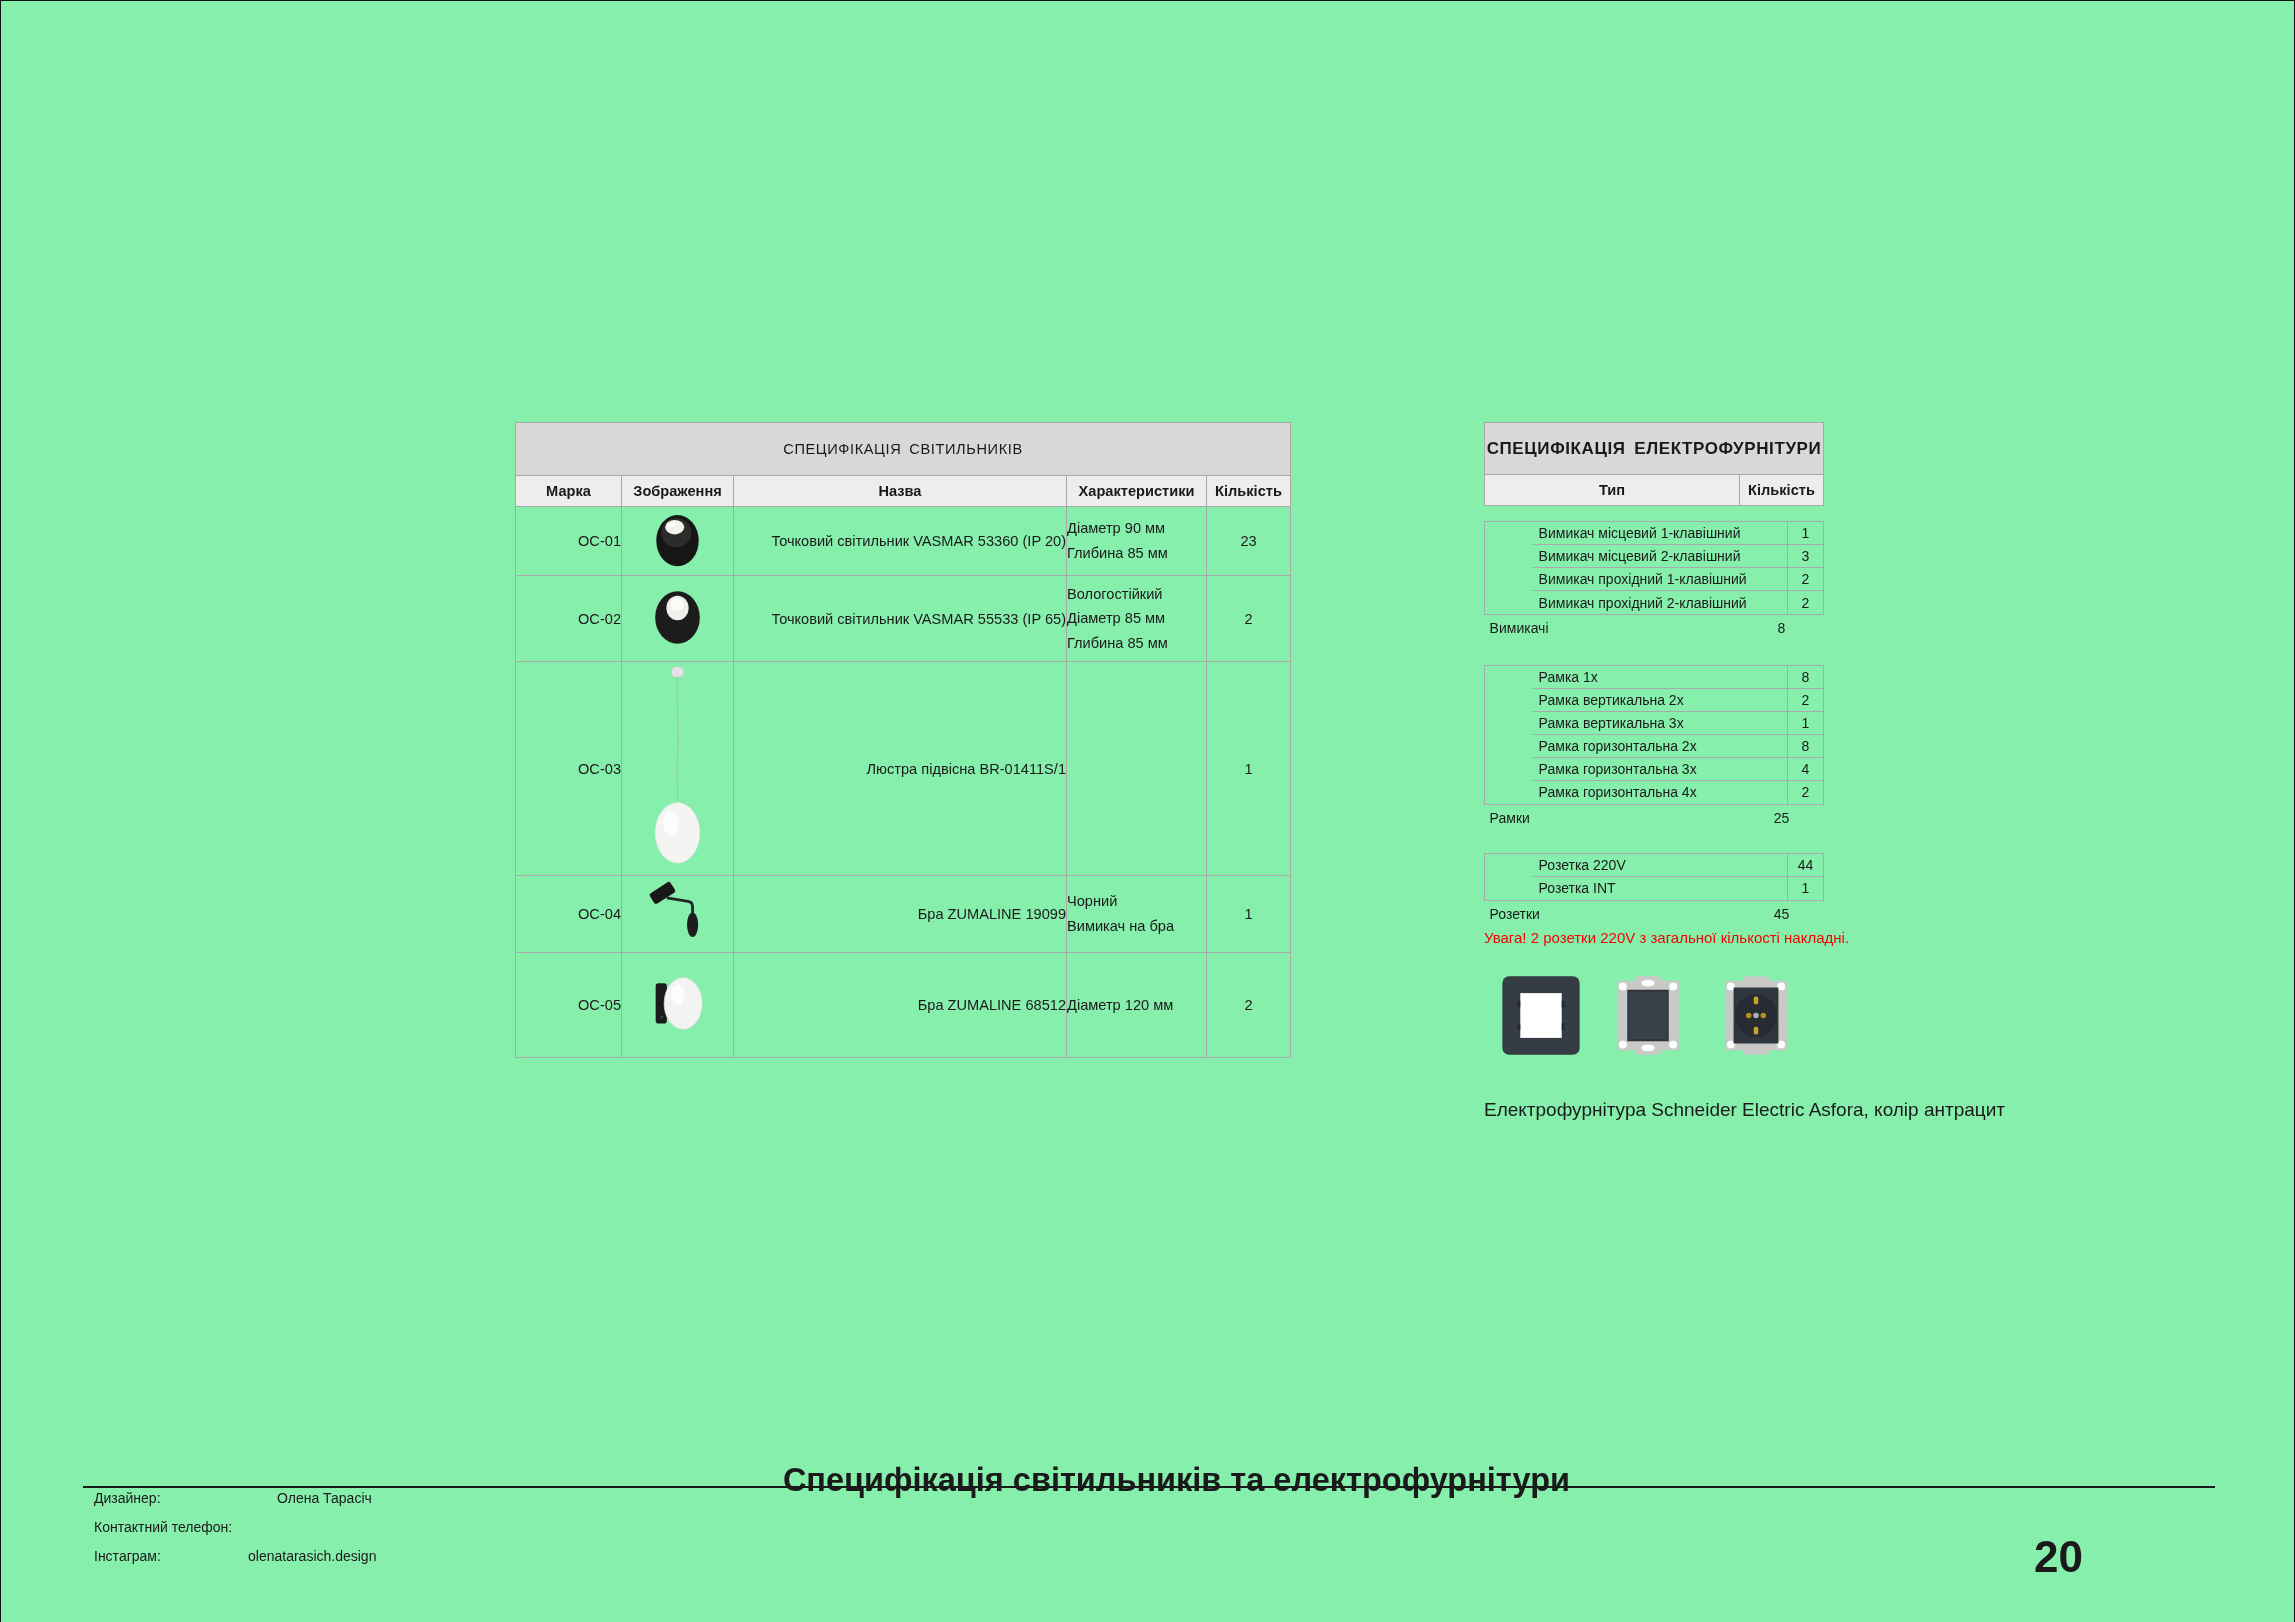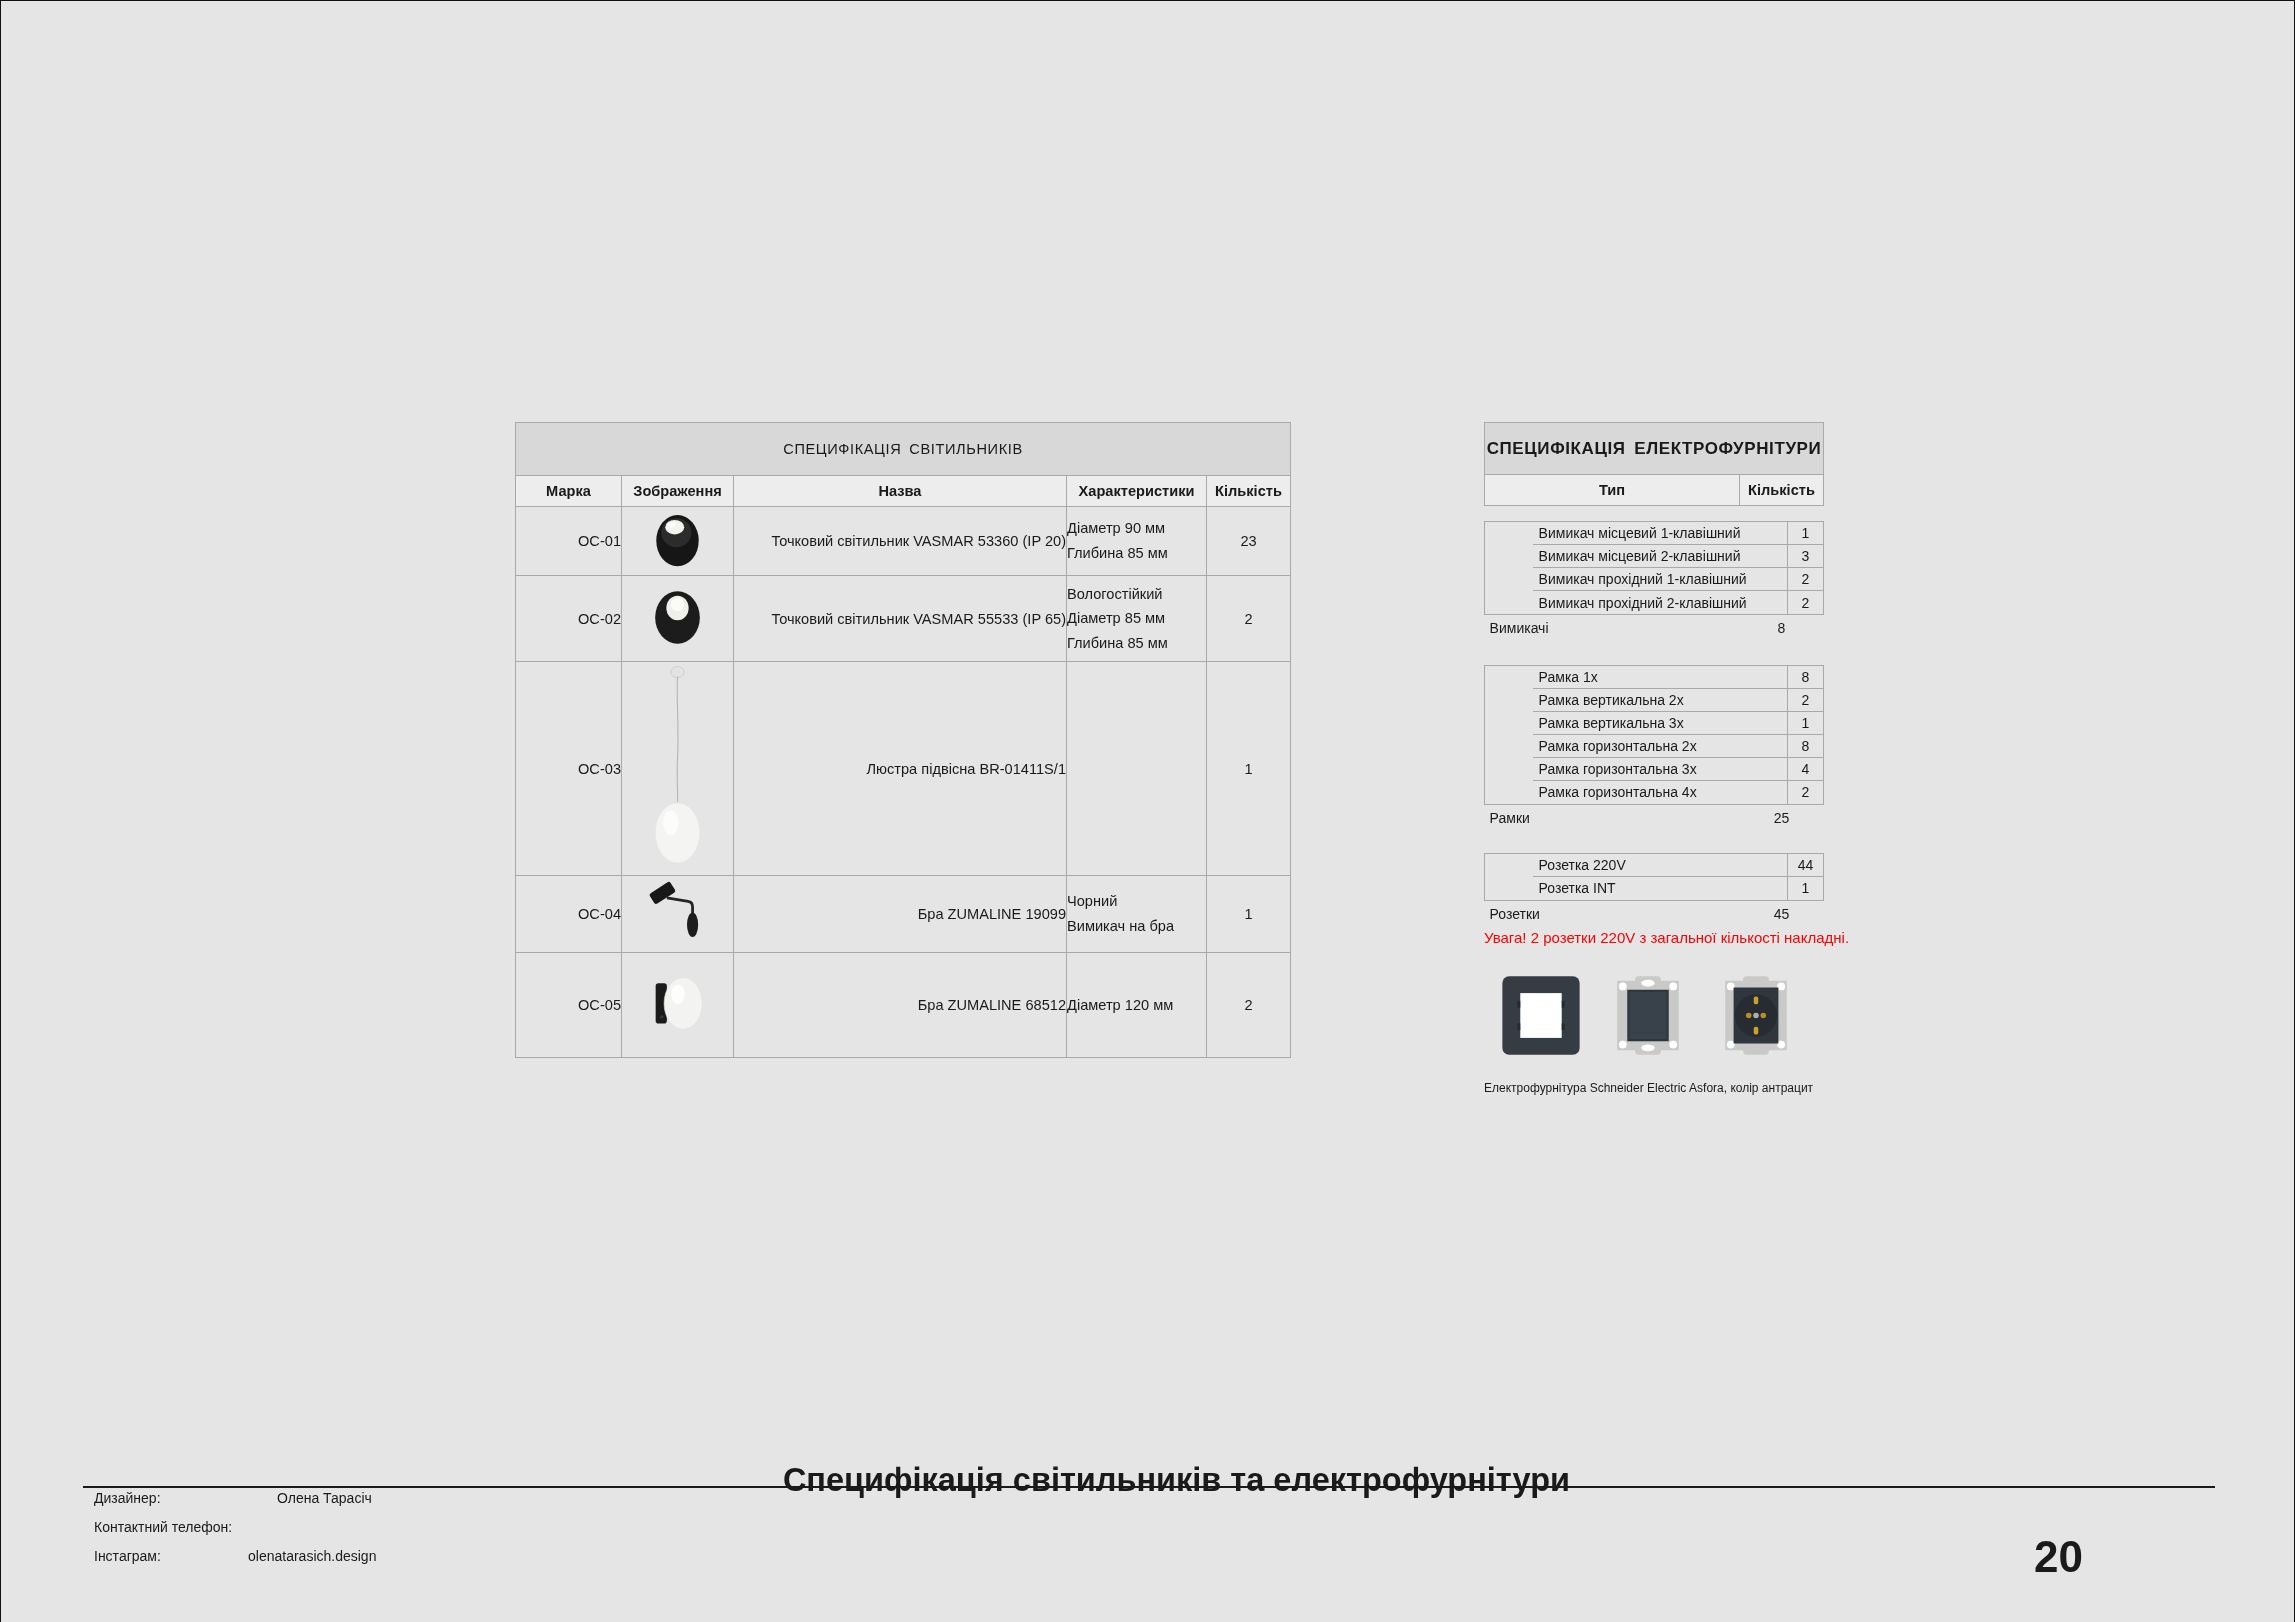--- a/index.html
+++ b/index.html
@@ -1,19 +1,19 @@
 <!DOCTYPE html>
 <html style="font-size:9px"><head>
 <meta charset="utf-8">
 <style>
   html,body{margin:0;padding:0;background:#ffffff;}
   .page{
     position:relative;
     width:2295px;height:1623px;
-    background:#e5e5e5;
+    background:#86efac;
     border:1.7px solid #111;
     box-sizing:border-box;
     font-family:"Liberation Sans", sans-serif;
     color:#1a1a1a;
     overflow:hidden;
   }
 
   
   table.lights{
     position:absolute;left:514px;top:421px;
@@ -75,21 +75,21 @@
     display:flex;align-items:center;padding-left:5.6px;box-sizing:border-box;
     white-space:nowrap;
   }
   .eqty{flex:1;display:flex;align-items:center;justify-content:center;}
   .etotal{height:26px;display:flex;align-items:center;}
   .etotal .tlabel{width:255px;padding-left:5.6px;box-sizing:border-box;}
   .etotal .tqty{flex:1;text-align:center;}
   .enote{margin-top:2.2px;color:#f40404;font-size:15px;white-space:nowrap;}
   .eimages{margin-top:28px;padding-left:14.6px;display:flex;gap:23.5px;}
   .eimages svg{display:block;}
-  .ecaption{margin-top:24px;font-size:12px;white-space:nowrap;}
+  .ecaption{margin-top:42px;font-size:19px;white-space:nowrap;}
 
   
   .divider{position:absolute;left:82px;top:1485px;width:2132px;height:1.7px;background:#1a1a1a;}
   .foot-info{position:absolute;left:93px;top:1489px;font-size:14px;}
   .foot-line{height:29px;display:flex;align-items:flex-start;}
   .foot-label{width:183px;}
   .foot-value{}
   .foot-value.insta{margin-left:-29px;}
   .foot-title{
     position:absolute;left:644px;top:1461px;width:925px;

